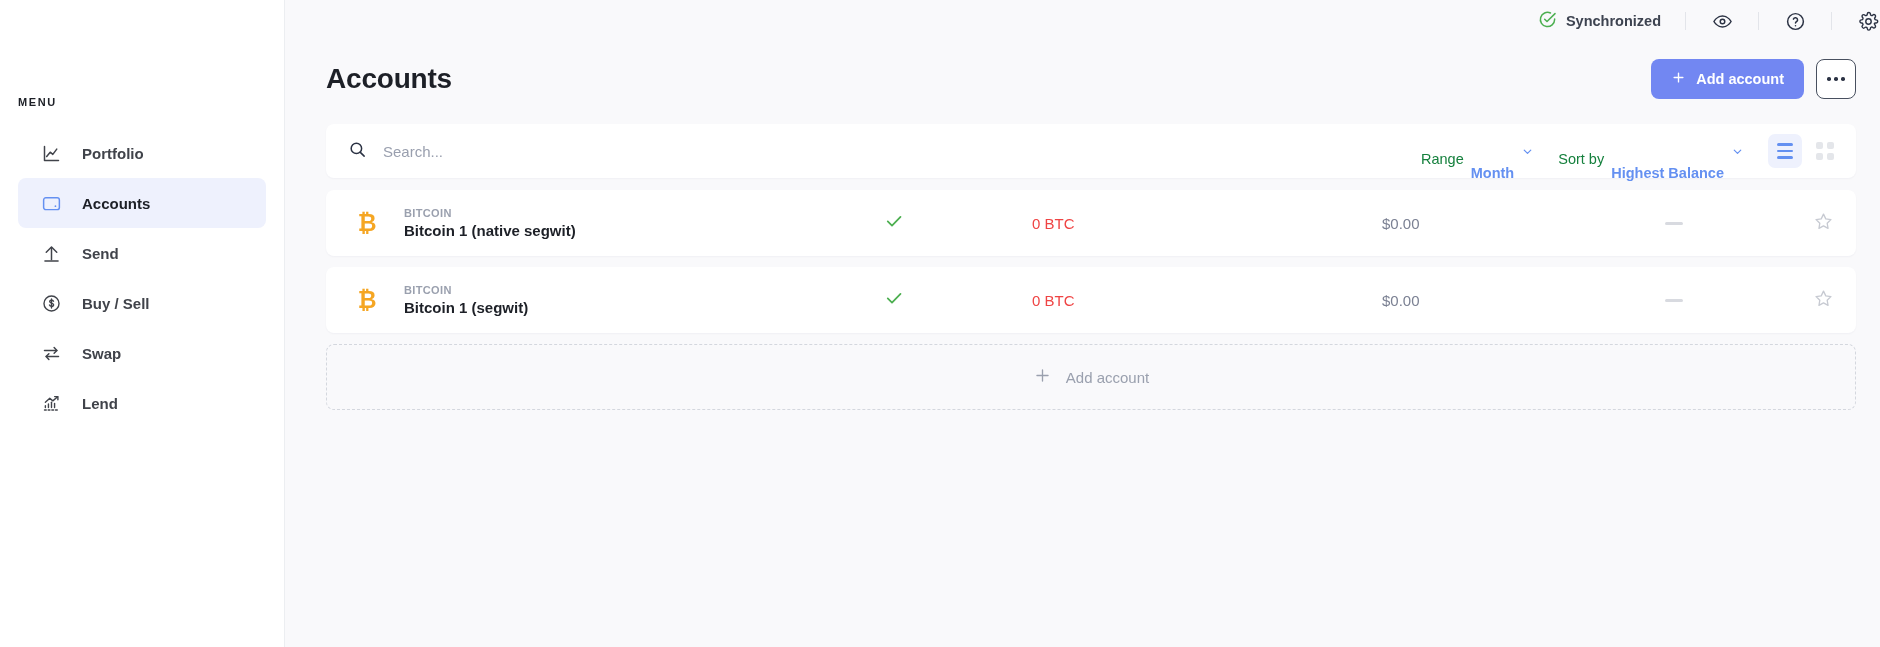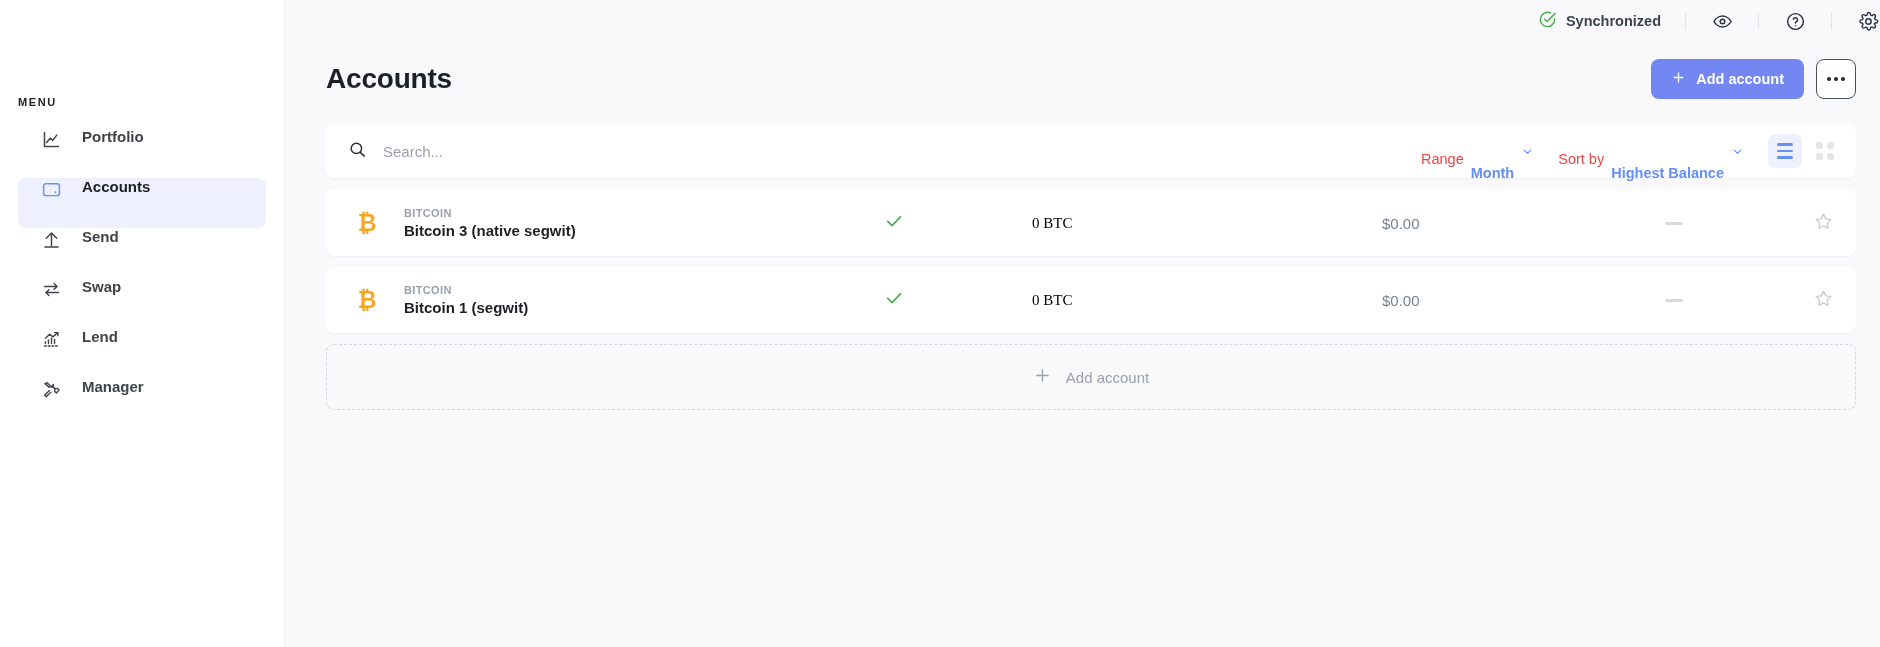--- a/index.html
+++ b/index.html
@@ -31,20 +31,21 @@
     font-size: 11px;
     font-weight: 700;
     letter-spacing: 1.6px;
     color: #1d2027;
     padding-left: 18px;
     margin-bottom: 20px;
   }
   .nav { padding: 0 18px; }
   .nav-item {
     display: flex;
+    align-items: center;
     gap: 20px;
     height: 50px;
     padding-left: 22px;
     border-radius: 8px;
     cursor: pointer;
     color: #40434a;
     font-size: 15px;
     font-weight: 600;
   }
   .nav-item .nav-ico {
@@ -175,21 +176,21 @@
   .tool-right { display: flex; align-items: center; gap: 0; }
   .selector {
     display: flex;
     align-items: center;
     gap: 7px;
     font-size: 14.5px;
     cursor: pointer;
     white-space: nowrap;
     margin-right: 24px;
   }
-  .selector .sel-label { color: #ef4444; font-weight: 400; margin-top: 16px; }
+  .selector .sel-label { color: #15803d; font-weight: 400; margin-top: 16px; }
   .selector .sel-value { color: #6490f1; font-weight: 700; margin-top: 44px; }
   .selector .chev { color: #6490f1; display: flex; align-items: center; }
   .view-toggle { display: flex; align-items: center; gap: 6px; }
   .vt-btn {
     width: 34px; height: 34px;
     border-radius: 7px;
     display: flex; align-items: center; justify-content: center;
     cursor: pointer;
     background: transparent;
     border: none;
@@ -249,22 +250,21 @@
     flex: 0 0 180px;
     display: flex;
     align-items: center;
     justify-content: flex-start;
     padding-left: 32px;
   }
   .acc-amount {
     flex: 0 0 350px;
     font-size: 15px;
     font-weight: 400;
-    color: #000000;
-    font-family: Liberation Serif, serif;
+    color: #ef4444;
   }
   .acc-fiat {
     flex: 1 1 auto;
     font-size: 15px;
     color: #7b8193;
   }
   .acc-trend {
     flex: 0 0 200px;
     display: flex;
     align-items: center;
@@ -328,20 +328,30 @@
           <svg width="21" height="21" viewBox="0 0 24 24" fill="none" stroke="#40434a" stroke-width="1.7" stroke-linecap="round" stroke-linejoin="round">
             <path d="M12 19V5"></path>
               <path d="M6 10.5L12 4.5l6 6"></path>
               <path d="M4.5 20.5h15"></path>
           </svg>
         </span>
         <span>Send</span>
       </div>
 
 
+      <div class="nav-item">
+        <span class="nav-ico">
+          <svg width="21" height="21" viewBox="0 0 24 24" fill="none" stroke="#40434a" stroke-width="1.6" stroke-linecap="round" stroke-linejoin="round">
+            <circle cx="12" cy="12" r="8.6"></circle>
+            <path d="M14.3 9.4c-.4-.8-1.3-1.2-2.3-1.2-1.2 0-2.1.6-2.1 1.6 0 2.3 4.5 1.1 4.5 3.5 0 1.1-1 1.8-2.3 1.8-1.1 0-2.1-.5-2.4-1.3"></path>
+            <path d="M12 6.8v10.4"></path>
+          </svg>
+        </span>
+        <span>Buy / Sell</span>
+      </div>
 
       <div class="nav-item">
         <span class="nav-ico">
           <svg width="21" height="21" viewBox="0 0 24 24" fill="none" stroke="#40434a" stroke-width="1.7" stroke-linecap="round" stroke-linejoin="round">
             <path d="M4 8.5h14"></path>
               <path d="M15 5.2l3.2 3.3-3.2 3.3"></path>
             <path d="M20 15.5H6"></path>
               <path d="M9 12.2l-3.2 3.3L9 18.8"></path>
           </svg>
         </span>
@@ -356,30 +366,20 @@
               <path d="M8.5 16.5v-4"></path>
               <path d="M12 16.5v-6"></path>
               <path d="M15.5 16.5v-4.5"></path>
             <path d="M5 10.5l5-4.5 3.5 3L19 4.2"></path>
               <path d="M15.6 4.1H19.3v3.6"></path>
           </svg>
         </span>
         <span>Lend</span>
       </div>
 
-      <div class="nav-item">
-        <span class="nav-ico">
-          <svg width="21" height="21" viewBox="0 0 24 24" fill="none" stroke="#40434a" stroke-width="1.6" stroke-linecap="round" stroke-linejoin="round">
-            <path d="M14.2 6.4a3.3 3.3 0 004.5 4.3l2 2-3.2 3.2-2-2a3.3 3.3 0 00-4.3-4.5z"></path>
-            <path d="M9.6 13.2L4.2 18.6l1.8 1.8 5.4-5.4"></path>
-            <path d="M4.4 5.2l2.6-1 3.6 3.6-1.6 1.6L5.4 5.8z"></path>
-          </svg>
-        </span>
-        <span>Manager</span>
-      </div>
 
     </nav>
   </aside>
 
   <section class="main">
 
     <div class="topbar">
       <div class="sync">
         <span>
           <svg width="19" height="19" viewBox="0 0 24 24" fill="none" stroke="#4caf50" stroke-width="1.9" stroke-linecap="round" stroke-linejoin="round">
@@ -495,21 +495,21 @@
 
         </div>
       </div>
 
       <div class="acc-list">
 
         <div class="acc-row">
           <div class="acc-coin">₿</div>
           <div class="acc-names">
             <div class="acc-ticker">BITCOIN</div>
-            <div class="acc-name">Bitcoin 3 (native segwit)</div>
+            <div class="acc-name">Bitcoin 1 (native segwit)</div>
           </div>
           <div class="acc-check">
             <span>
               <svg width="20" height="20" viewBox="0 0 24 24" fill="none" stroke="#4caf50" stroke-width="2.1" stroke-linecap="round" stroke-linejoin="round">
                   <path d="M4.5 12.4l5.1 5.1L19.8 7"></path>
                 </svg>
             </span>
           </div>
           <div class="acc-amount">0 BTC</div>
           <div class="acc-fiat">$0.00</div>

